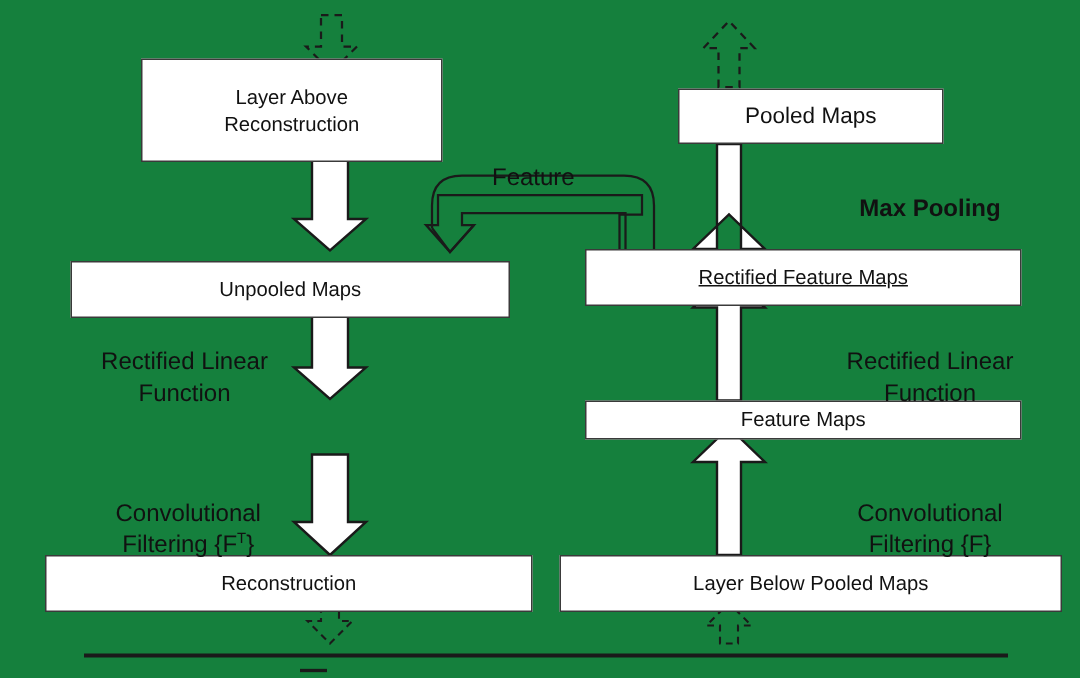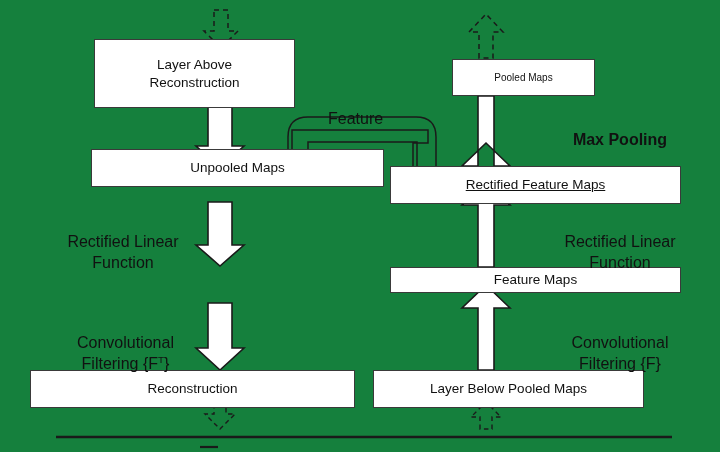--- a/index.html
+++ b/index.html
@@ -118,42 +118,42 @@
       <line x1="56" y1="437" x2="672" y2="437" stroke="#1a1a1a" stroke-width="2.6"></line>
       <line x1="200" y1="447" x2="218" y2="447" stroke="#1a1a1a" stroke-width="2.2"></line>
     </g>
   </svg>
 
   <div class="box" style="left:94px; top:39px; width:201px; height:69px; font-size:13.5px;">
     <span class="box-label">Layer Above
 Reconstruction</span>
   </div>
 
-  <div class="box" style="left:47px; top:149px; width:293px; height:38px; font-size:13.5px;margin-left:44px;">
+  <div class="box" style="left:47px; top:174px; width:293px; height:38px; font-size:13.5px;">
     <span class="box-label">Unpooled Maps</span>
   </div>
 
 
   <div class="box" style="left:30px; top:370px; width:325px; height:38px; font-size:13.5px;">
     <span class="box-label">Reconstruction</span>
   </div>
 
-  <div class="box" style="left:452px; top:59px; width:143px; height:37px; font-size:10px;">
+  <div class="box" style="left:452px; top:59px; width:177px; height:37px; font-size:15px;">
     <span class="box-label">Pooled Maps</span>
   </div>
 
   <div class="box" style="left:390px; top:166px; width:291px; height:38px; font-size:13.5px;text-decoration:underline;">
     <span class="box-label">Rectified Feature Maps</span>
   </div>
 
   <div class="box" style="left:390px; top:267px; width:291px; height:26px; font-size:13.5px;">
     <span class="box-label">Feature Maps</span>
   </div>
 
-  <div class="box" style="left:373px; top:370px; width:271px; height:38px; font-size:13.5px;">
+  <div class="box" style="left:373px; top:370px; width:335px; height:38px; font-size:13.5px;">
     <span class="box-label">Layer Below Pooled Maps</span>
   </div>
 
 
   <div class="lbl" style="left:48px; top:212px; width:150px; font-size:16px;">
     <span>Rectified Linear
 Function</span>
   </div>
 
   <div class="lbl" style="left:48px; top:313px; width:155px; font-size:16px;">

